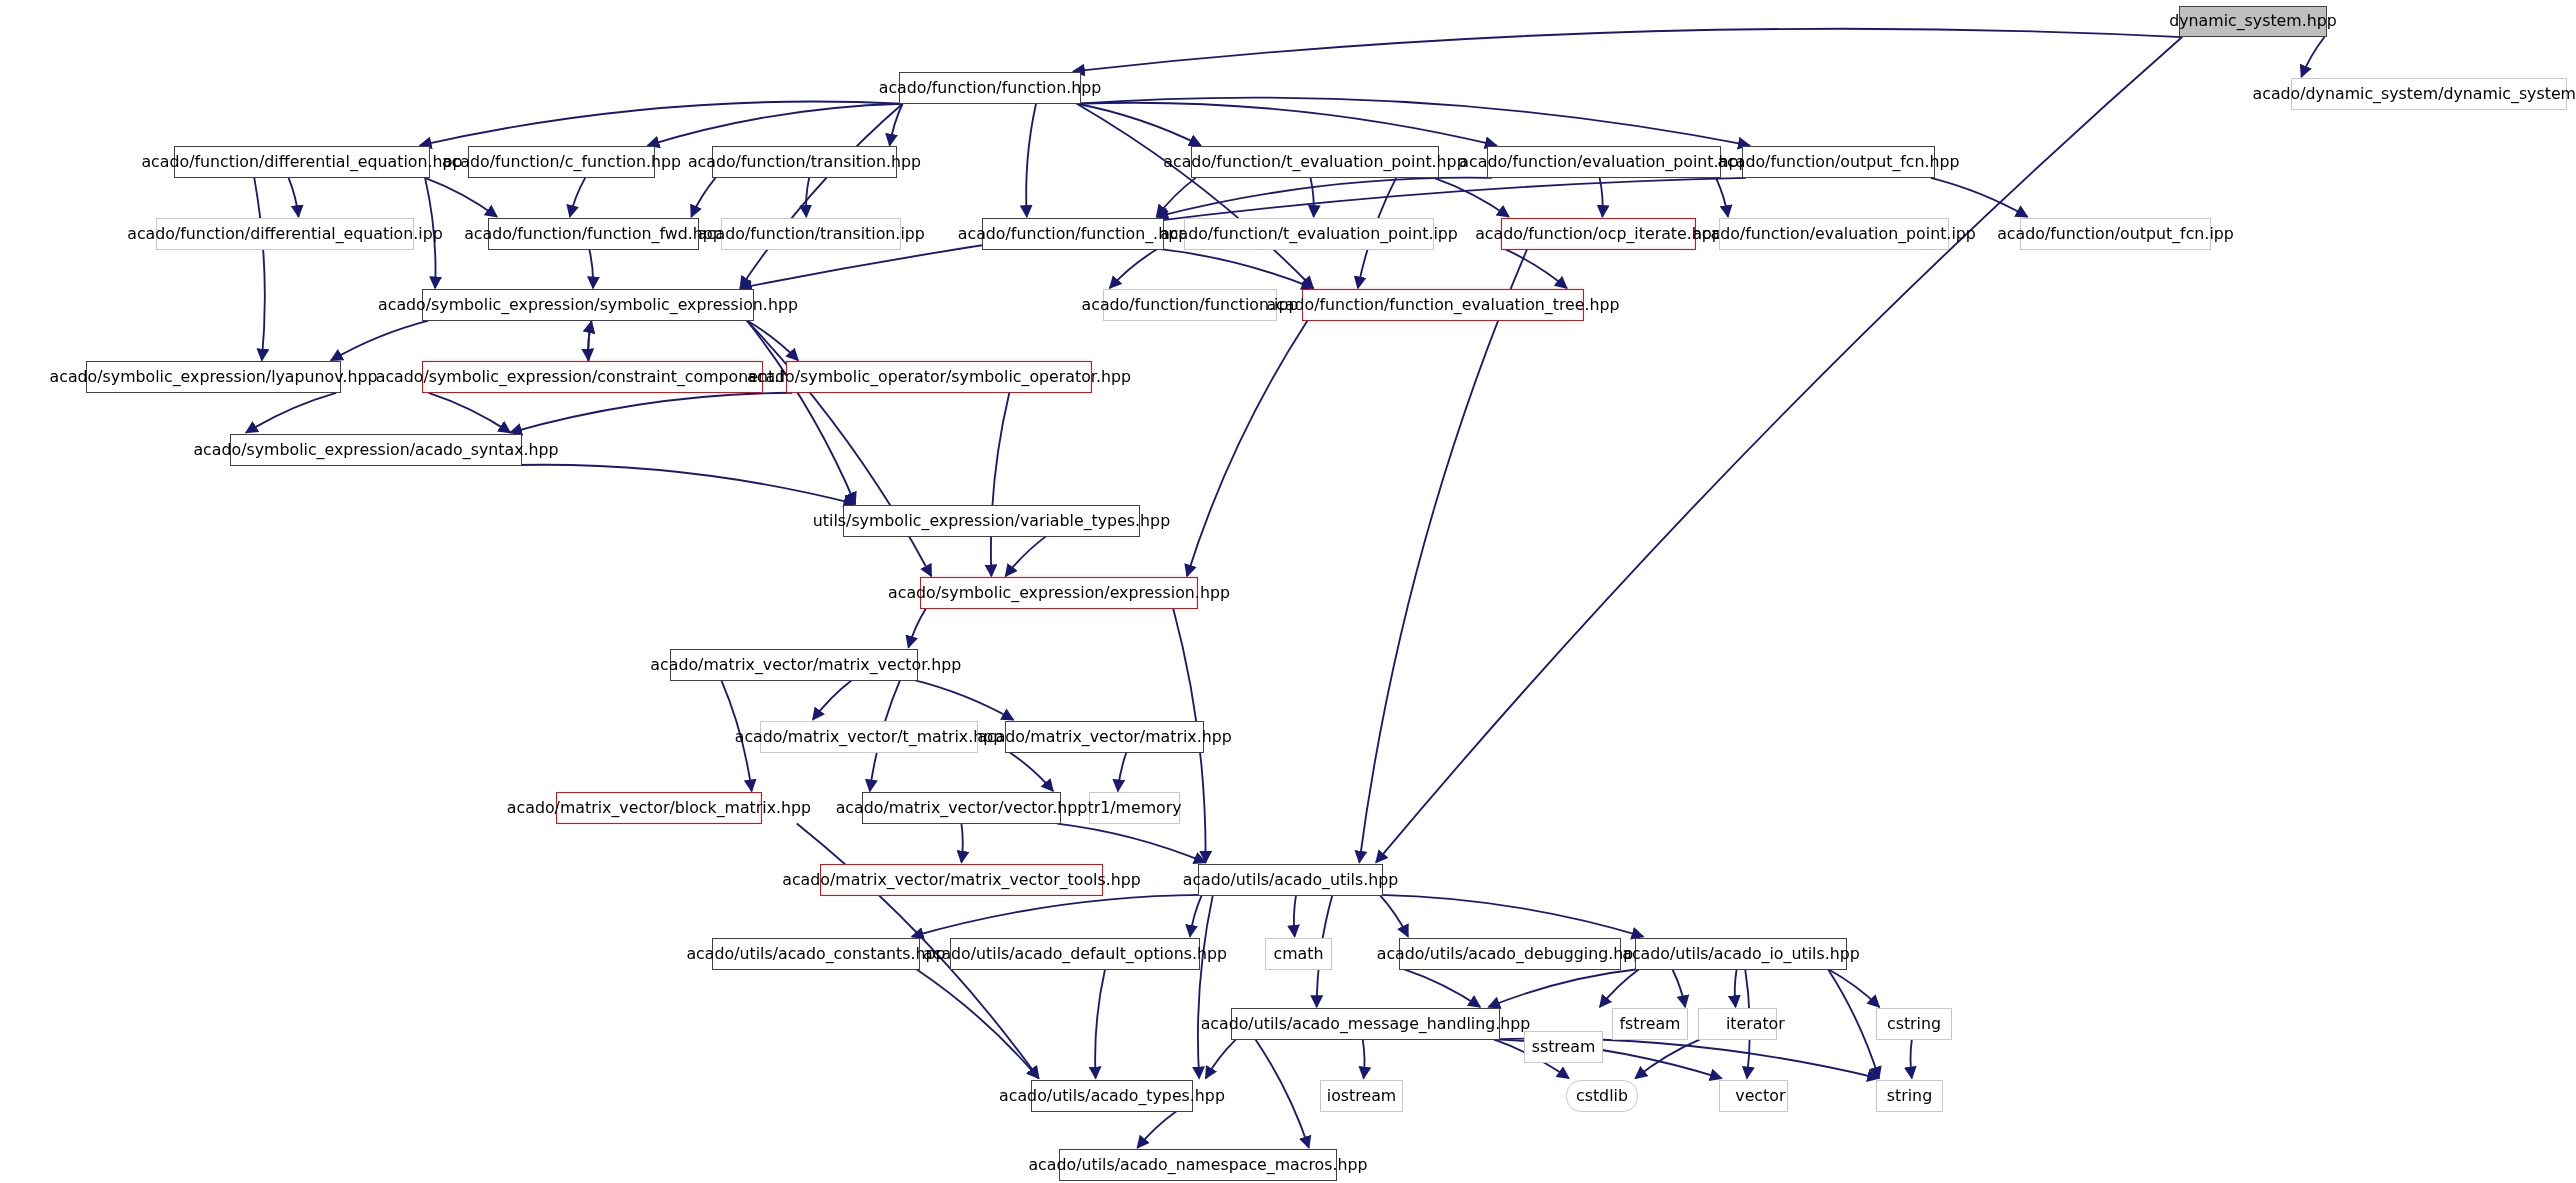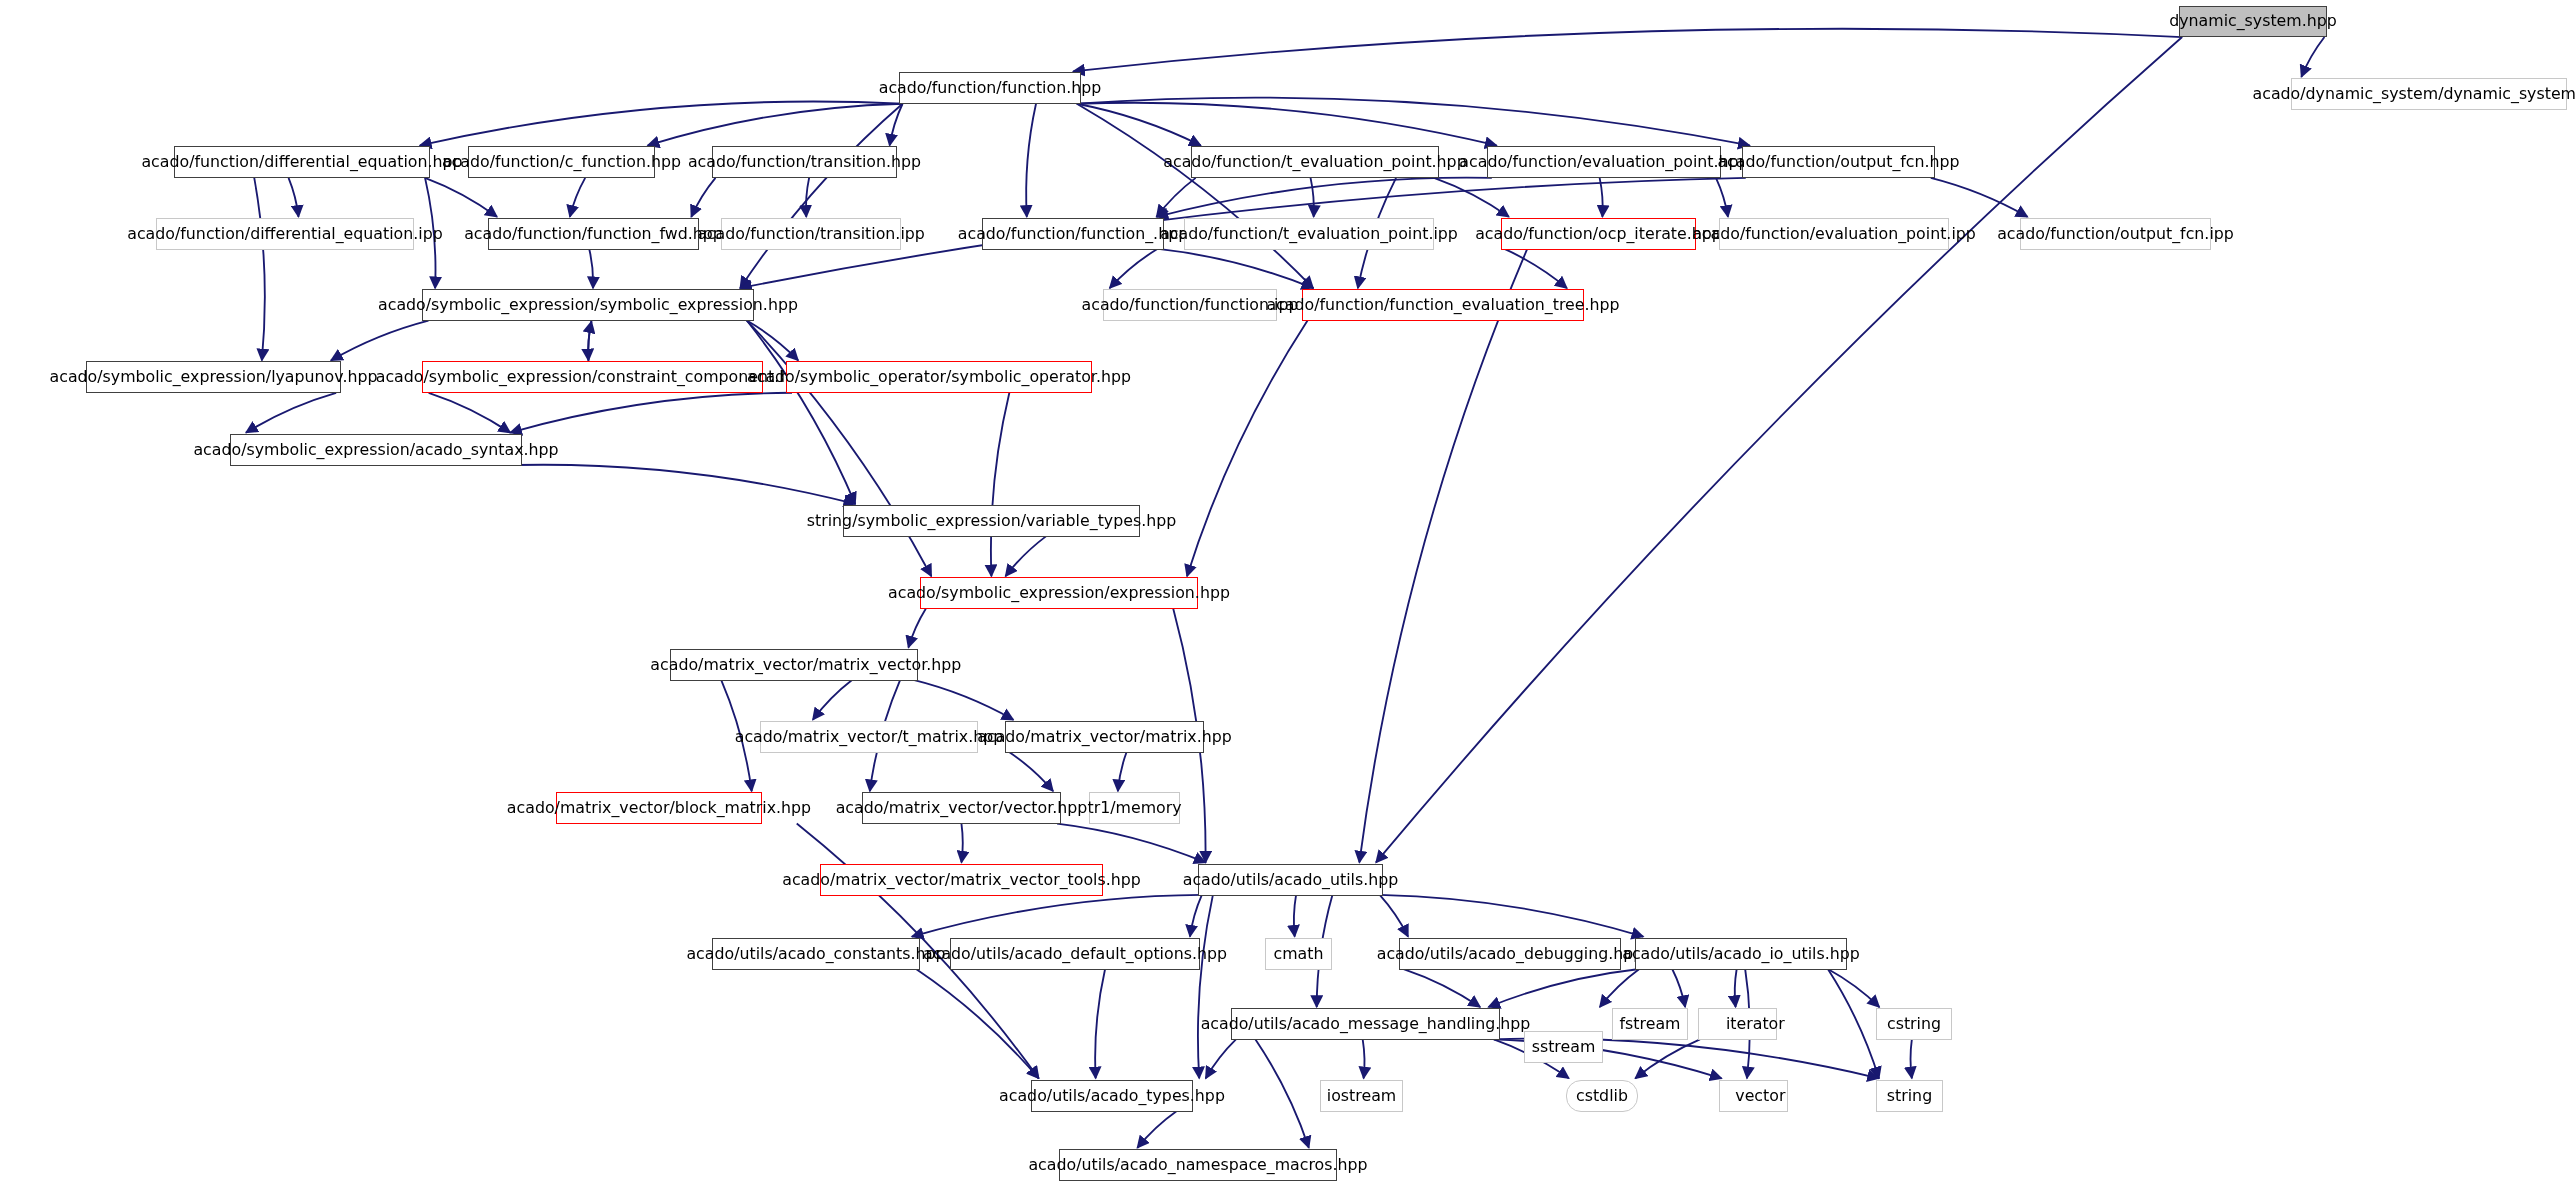--- a/index.html
+++ b/index.html
@@ -195,21 +195,21 @@
       <div class="node red" style="left: 422px; top: 361px; width: 341px;">
         <span class="lbl">acado/symbolic_expression/constraint_component.hpp</span>
       </div>
       <div class="node red" style="left: 786px; top: 361px; width: 306px;">
         <span class="lbl">acado/symbolic_operator/symbolic_operator.hpp</span>
       </div>
       <div class="node hdr" style="left: 230px; top: 434px; width: 292px;">
         <span class="lbl">acado/symbolic_expression/acado_syntax.hpp</span>
       </div>
       <div class="node hdr" style="left: 843px; top: 505px; width: 297px;">
-        <span class="lbl">string/symbolic_expression/variable_types.hpp</span>
+        <span class="lbl">utils/symbolic_expression/variable_types.hpp</span>
       </div>
       <div class="node red" style="left: 920px; top: 577px; width: 278px;">
         <span class="lbl">acado/symbolic_expression/expression.hpp</span>
       </div>
       <div class="node hdr" style="left: 670px; top: 649px; width: 248px; padding-left: 32px;">
         <span class="lbl">acado/matrix_vector/matrix_vector.hpp</span>
       </div>
       <div class="node " style="left: 760px; top: 721px; width: 218px;">
         <span class="lbl">acado/matrix_vector/t_matrix.hpp</span>
       </div>

